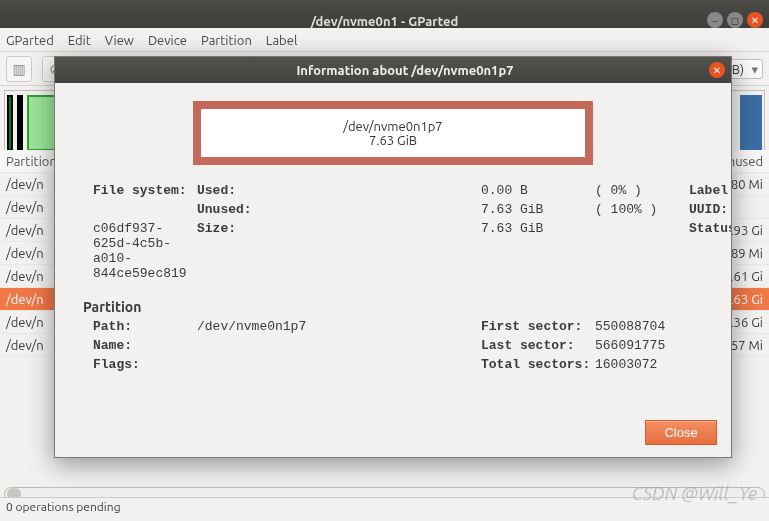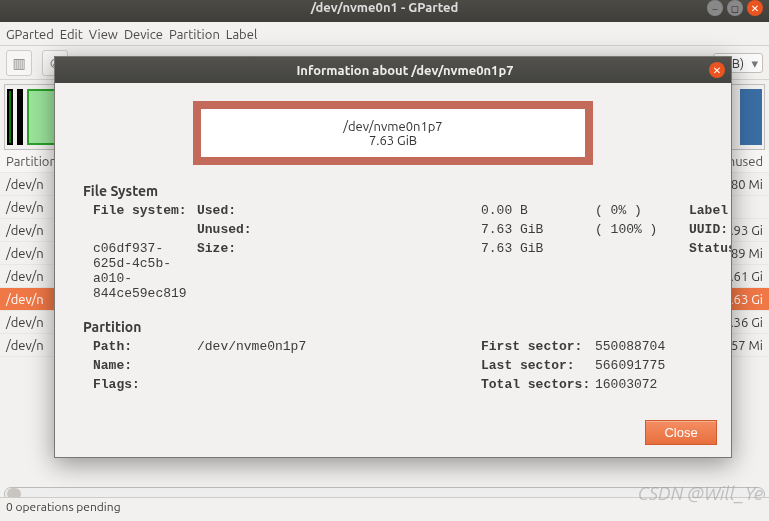--- a/index.html
+++ b/index.html
@@ -10,44 +10,44 @@
     background: #f2f1f0;
     color: #3c3c3c;
     width: 769px;
     height: 521px;
     overflow: hidden;
     position: relative;
   }
   
   .titlebar {
     background: linear-gradient(#4c4b46, #3e3d39);
-    height: 22px;
+    height: 28px;
     display: flex;
-    align-items: flex-start;
+    align-items: flex-end;
     color: #ddd;
     position: relative;
   }
   .titlebar .title { flex: 1; text-align: center; font-weight: bold; font-size: 13px; }
   .titlebar .win-controls { position: absolute; right: 6px; display: flex; gap: 4px; }
   .win-btn {
     width: 16px; height: 16px; border-radius: 8px;
     display: flex; align-items: center; justify-content: center;
     font-size: 10px; color: #333;
   }
   .win-min { background: #888; }
   .win-max { background: #888; }
   .win-close { background: #e95420; color:#fff; }
   
   .menubar {
     background: #f2f1f0;
     height: 24px;
     display: flex;
     align-items: center;
     padding: 0 6px;
-    gap: 6px;
+    gap: 14px;
     border-bottom: 1px solid #d6d3cf;
     color: #4a4a4a;
   }
   .menubar span { }
   
   .toolbar {
     height: 34px;
     display: flex;
     align-items: center;
     padding: 0 6px;
@@ -101,21 +101,21 @@
   .scrollhint{
     position:absolute; bottom:20px; left:4px; right:4px; height:14px;
     border:1px solid #bbb; border-radius:7px;
     background:#eee;
   }
   .scrollhint .thumb{
     width:14px; height:12px; border-radius:6px; background:#c9c5c0; margin:0 2px;
   }
   
   .watermark{
-    position:absolute; right:6px; bottom:18px; color:rgba(160,160,160,.6);
+    position:absolute; right:12px; bottom:18px; color:rgba(160,160,160,.6);
     font-size:18px; font-style:italic; pointer-events:none;
   }
   
   .dialog{
     position:absolute; left:54px; top:56px; width:678px; height:402px;
     background:#f2f1f0; border:1px solid #7a7772;
     box-shadow: 0 6px 24px rgba(0,0,0,.4);
     display:flex; flex-direction:column;
   }
   .dialog .dtitlebar{
@@ -243,21 +243,20 @@
   <div class="dtitlebar">
     <span class="dtitle">Information about /dev/nvme0n1p7</span>
     <div class="dclose">✕</div>
   </div>
   <div class="dbody">
     <div class="part-banner">
       <div>/dev/nvme0n1p7</div>
       <div>7.63 GiB</div>
     </div>
 
-    <div class="section-head">File System</div>
     <div class="fields">
       <span class="lab">File system:</span>
       <span class="lab">Used:</span>
       <span>0.00 B</span>
       <span>( 0% )</span>
 
       <span class="lab">Label:</span>
       <span></span>
       <span class="lab">Unused:</span>
       <span>7.63 GiB</span>

